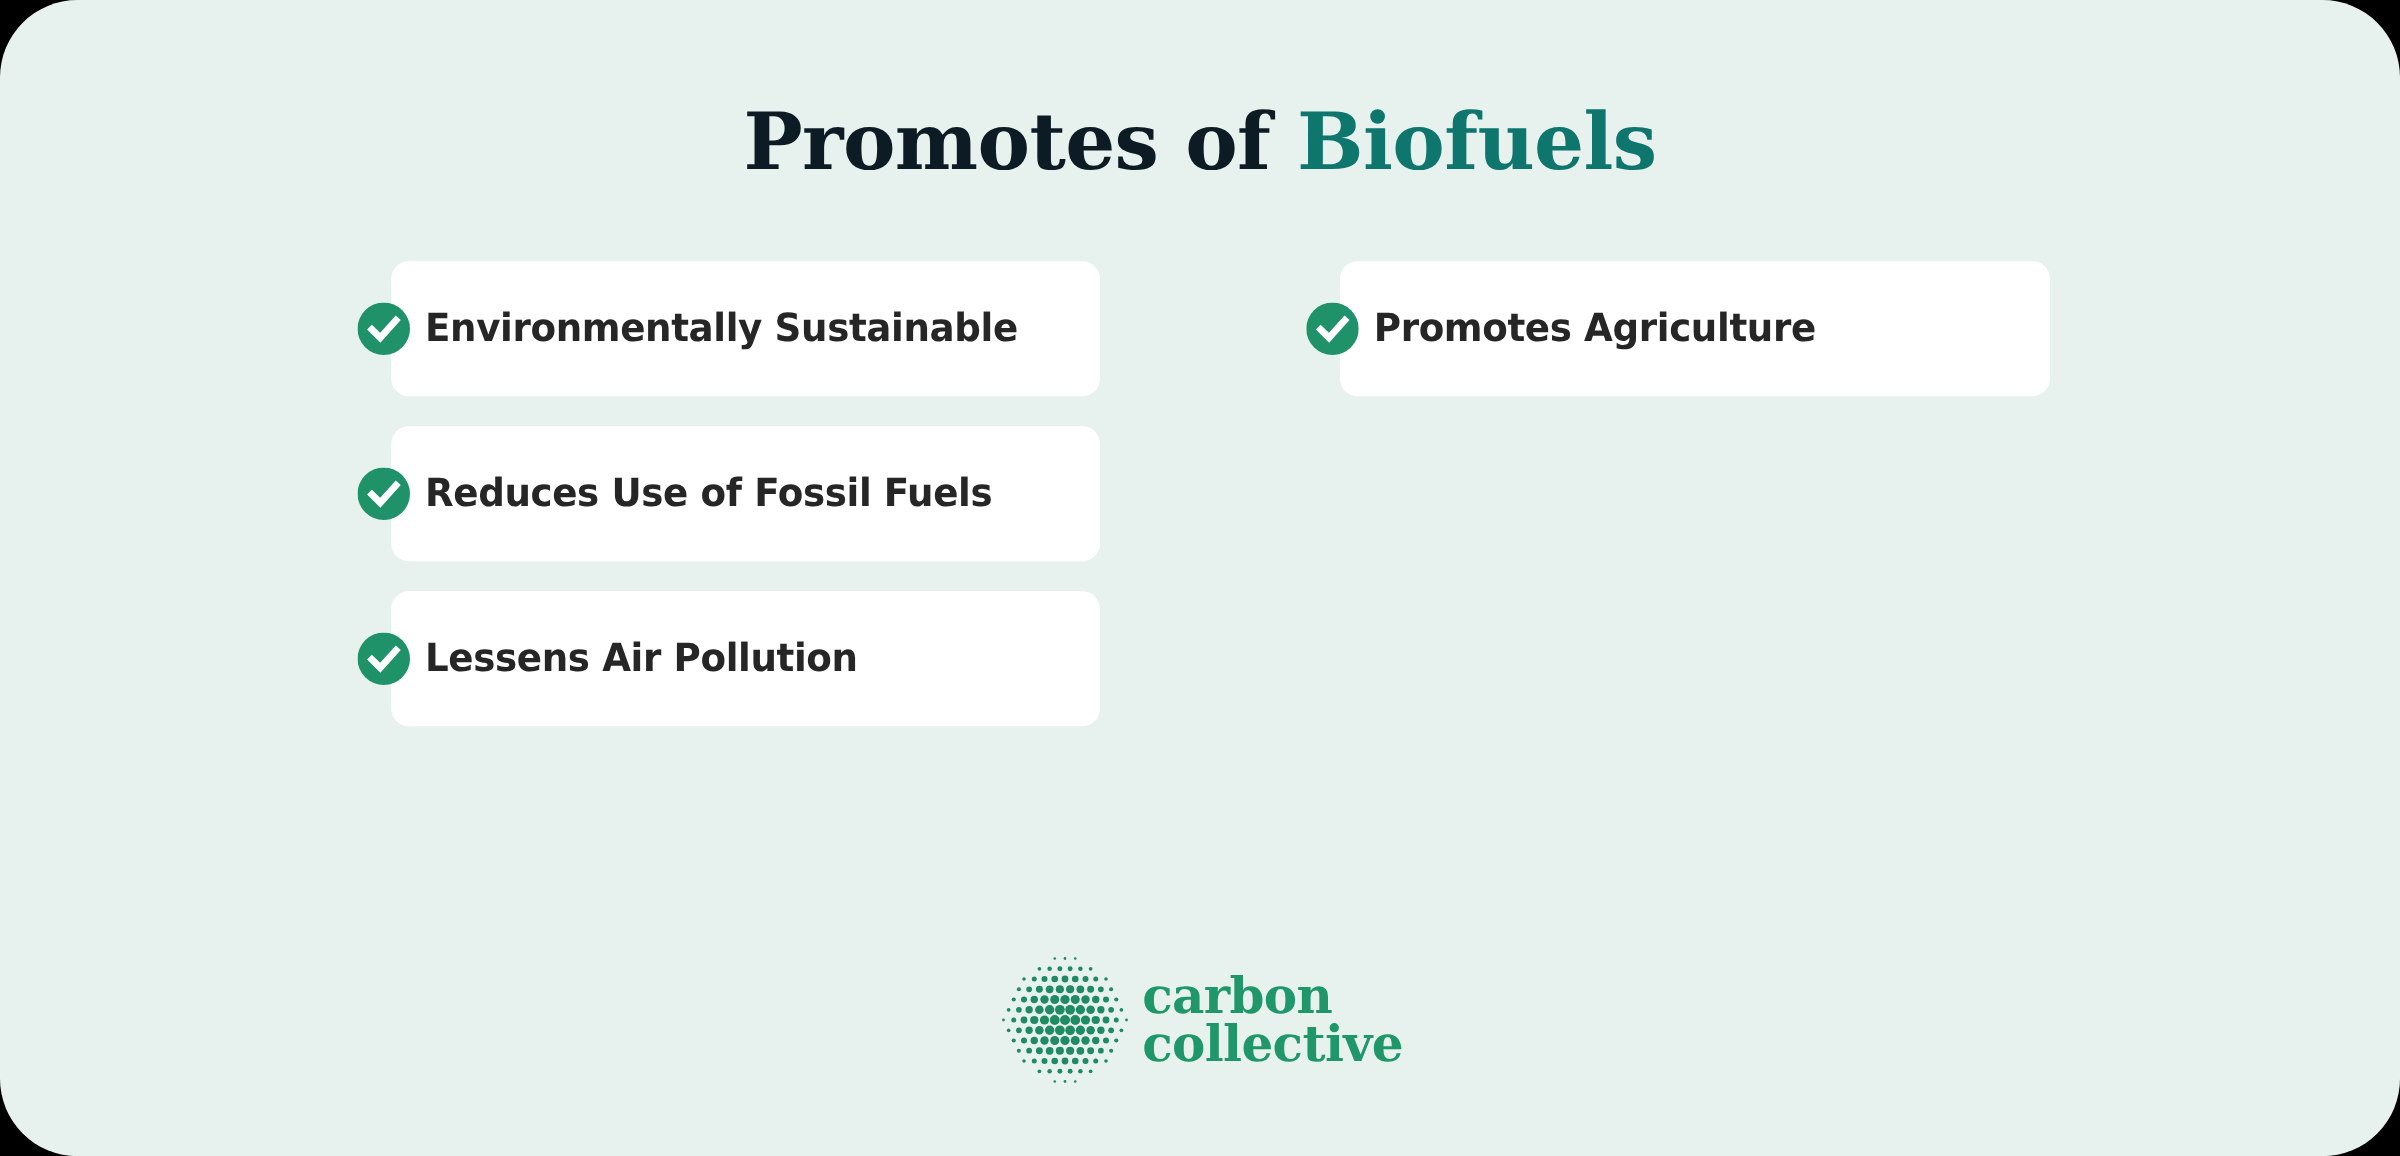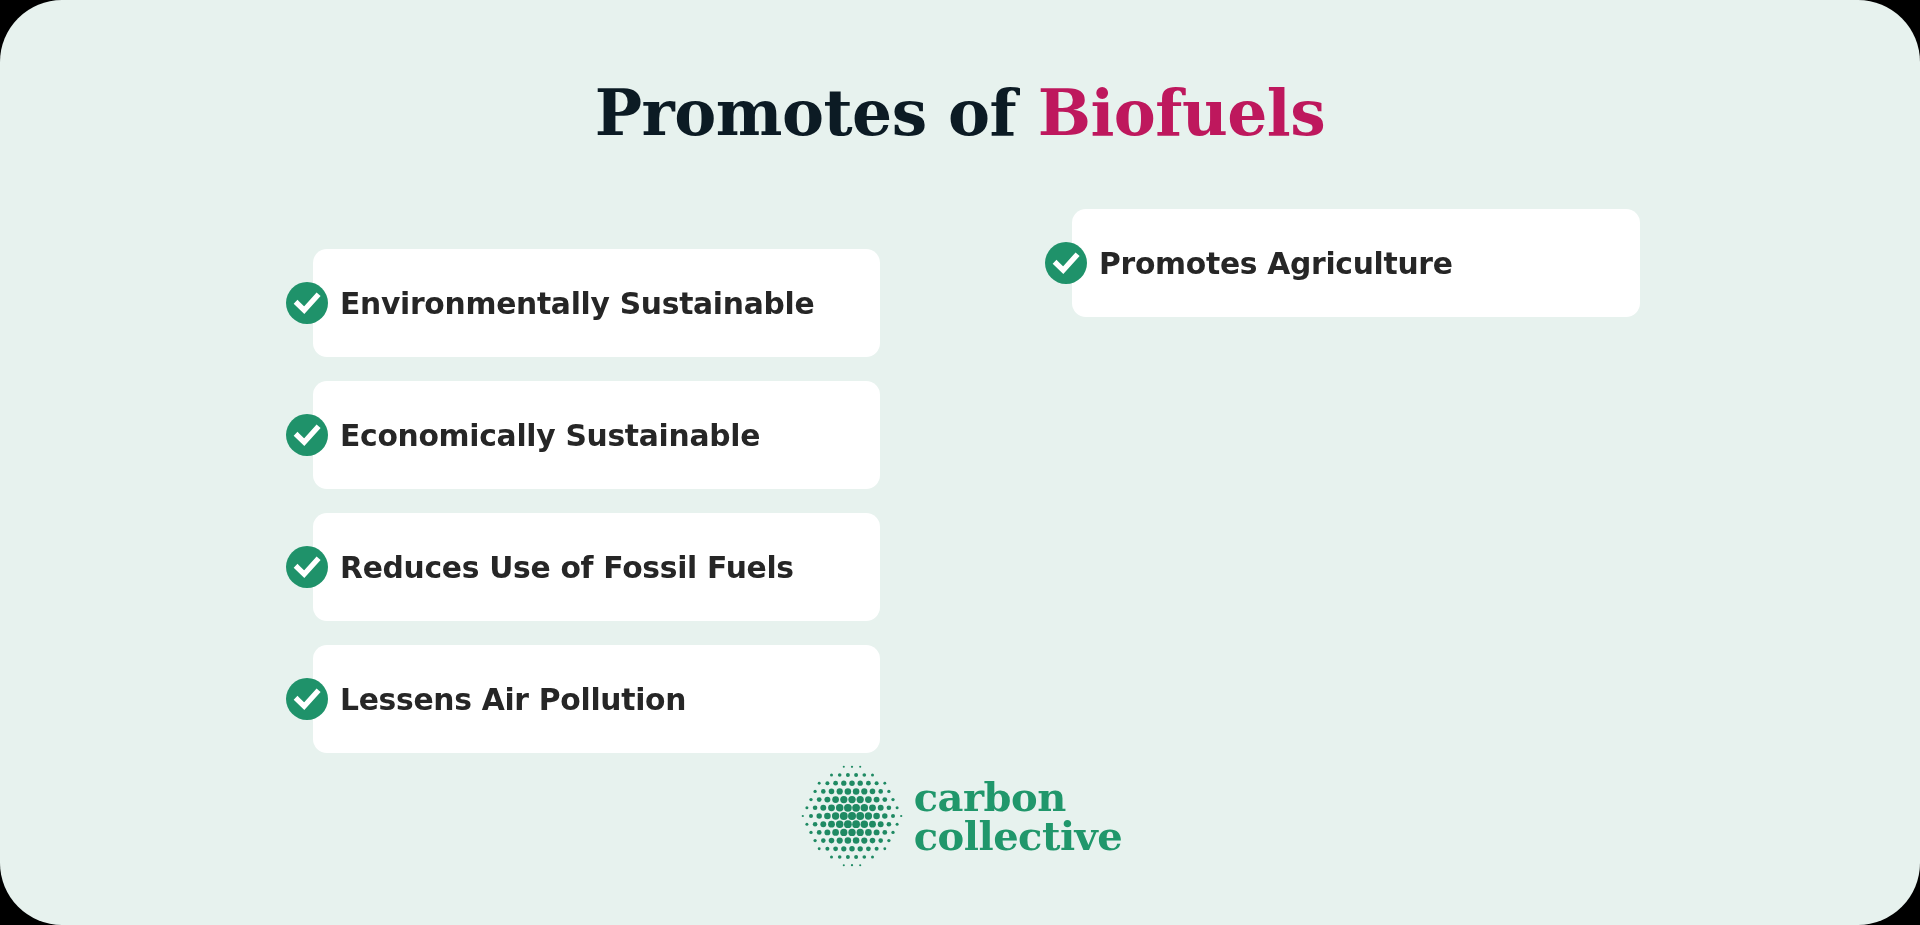--- a/index.html
+++ b/index.html
@@ -38,35 +38,35 @@
   .title {
     font-family: "DejaVu Serif", "Liberation Serif", serif;
     font-weight: bold;
     font-size: 63px;
     letter-spacing: -0.5px;
     white-space: nowrap;
     transform: scaleX(0.88);
     transform-origin: center center;
   }
   .title .t-dark  { color: #0c1b24; }
-  .title .t-green { color: #be185d; }
+  .title .t-green { color: #0f766e; }
 
   
   .columns {
     position: absolute;
     top: 209px;
     left: 0;
     width: 1920px;
     height: 500px;
   }
   .column {
     position: absolute;
     top: 0;
   }
-  .column.left  { left: 313px;  width: 567px; margin-top: 40px; }
+  .column.left  { left: 313px;  width: 567px; }
   .column.right { left: 1072px; width: 568px; }
 
   
   .card {
     position: relative;
     width: 100%;
     height: 108px;
     background: #ffffff;
     border-radius: 14px;
     margin-bottom: 24px;
@@ -138,29 +138,20 @@
       <div class="card">
         <div class="card-inner">
           <svg class="check-icon" viewBox="0 0 42 42">
             <circle cx="21" cy="21" r="21" fill="#1f926a"></circle>
             <path d="M11.5 21.6 L18.2 28.2 L30.8 14.2" fill="none" stroke="#ffffff" stroke-width="5.4" stroke-linecap="square" stroke-linejoin="miter"></path>
           </svg>
           <span class="card-label">Environmentally Sustainable</span>
         </div>
       </div>
 
-      <div class="card">
-        <div class="card-inner">
-          <svg class="check-icon" viewBox="0 0 42 42">
-            <circle cx="21" cy="21" r="21" fill="#1f926a"></circle>
-            <path d="M11.5 21.6 L18.2 28.2 L30.8 14.2" fill="none" stroke="#ffffff" stroke-width="5.4" stroke-linecap="square" stroke-linejoin="miter"></path>
-          </svg>
-          <span class="card-label">Economically Sustainable</span>
-        </div>
-      </div>
 
       <div class="card">
         <div class="card-inner">
           <svg class="check-icon" viewBox="0 0 42 42">
             <circle cx="21" cy="21" r="21" fill="#1f926a"></circle>
             <path d="M11.5 21.6 L18.2 28.2 L30.8 14.2" fill="none" stroke="#ffffff" stroke-width="5.4" stroke-linecap="square" stroke-linejoin="miter"></path>
           </svg>
           <span class="card-label">Reduces Use of Fossil Fuels</span>
         </div>
       </div>

